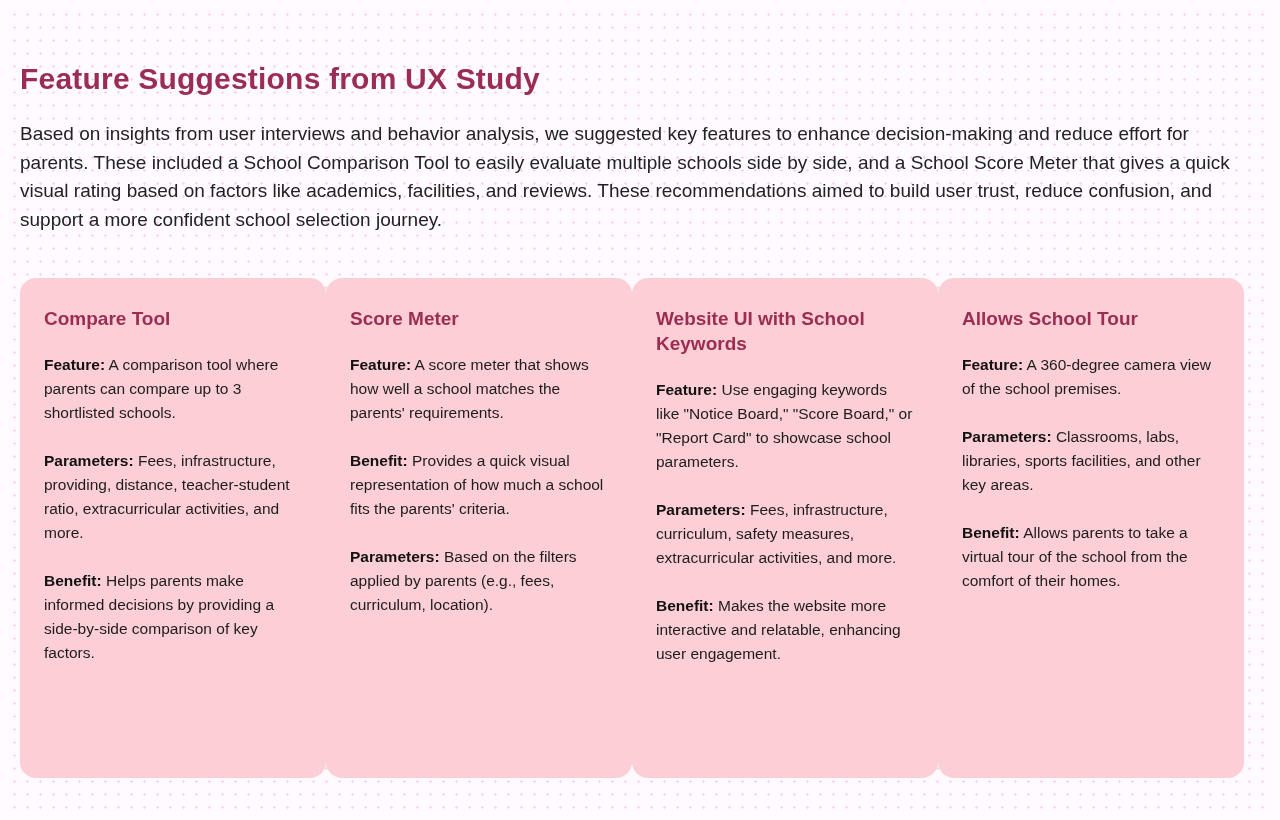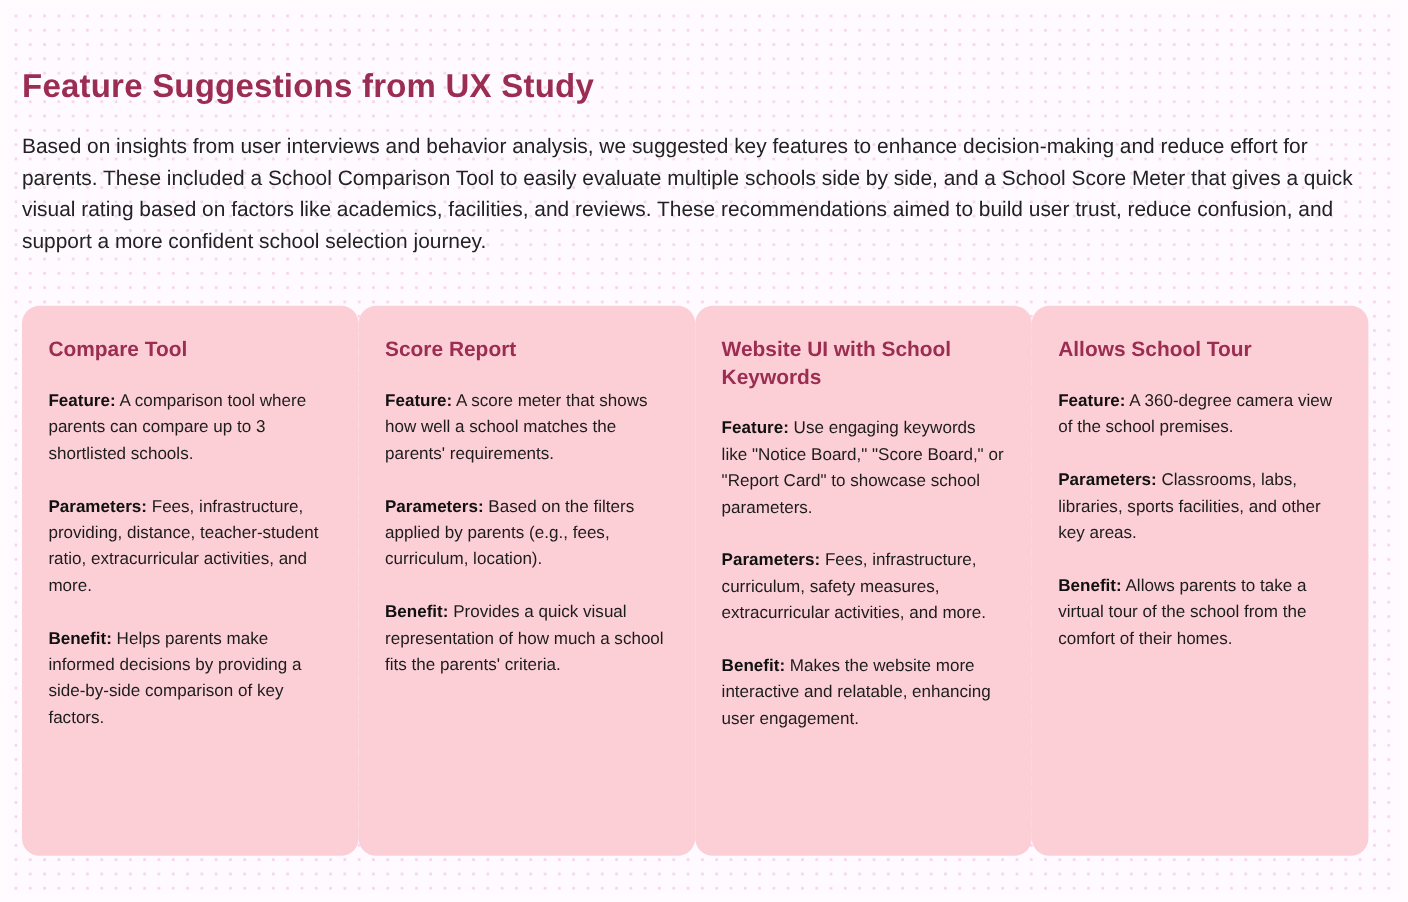--- a/index.html
+++ b/index.html
@@ -99,32 +99,32 @@
         <strong class="section-label">Parameters:</strong>
         <span>Fees, infrastructure, providing, distance, teacher-student ratio, extracurricular activities, and more.</span>
       </p>
       <p class="card-section">
         <strong class="section-label">Benefit:</strong>
         <span>Helps parents make informed decisions by providing a side-by-side comparison of key factors.</span>
       </p>
     </div>
 
     <div class="card">
-      <h2 class="card-title">Score Report</h2>
+      <h2 class="card-title">Score Meter</h2>
       <p class="card-section">
         <strong class="section-label">Feature:</strong>
         <span>A score meter that shows how well a school matches the parents' requirements.</span>
       </p>
       <p class="card-section">
+        <strong class="section-label">Benefit:</strong>
+        <span>Provides a quick visual representation of how much a school fits the parents' criteria.</span>
+      </p>
+      <p class="card-section">
         <strong class="section-label">Parameters:</strong>
         <span>Based on the filters applied by parents (e.g., fees, curriculum, location).</span>
-      </p>
-      <p class="card-section">
-        <strong class="section-label">Benefit:</strong>
-        <span>Provides a quick visual representation of how much a school fits the parents' criteria.</span>
       </p>
     </div>
 
     <div class="card">
       <h2 class="card-title">Website UI with School Keywords</h2>
       <p class="card-section">
         <strong class="section-label">Feature:</strong>
         <span>Use engaging keywords like "Notice Board," "Score Board," or "Report Card" to showcase school parameters.</span>
       </p>
       <p class="card-section">

